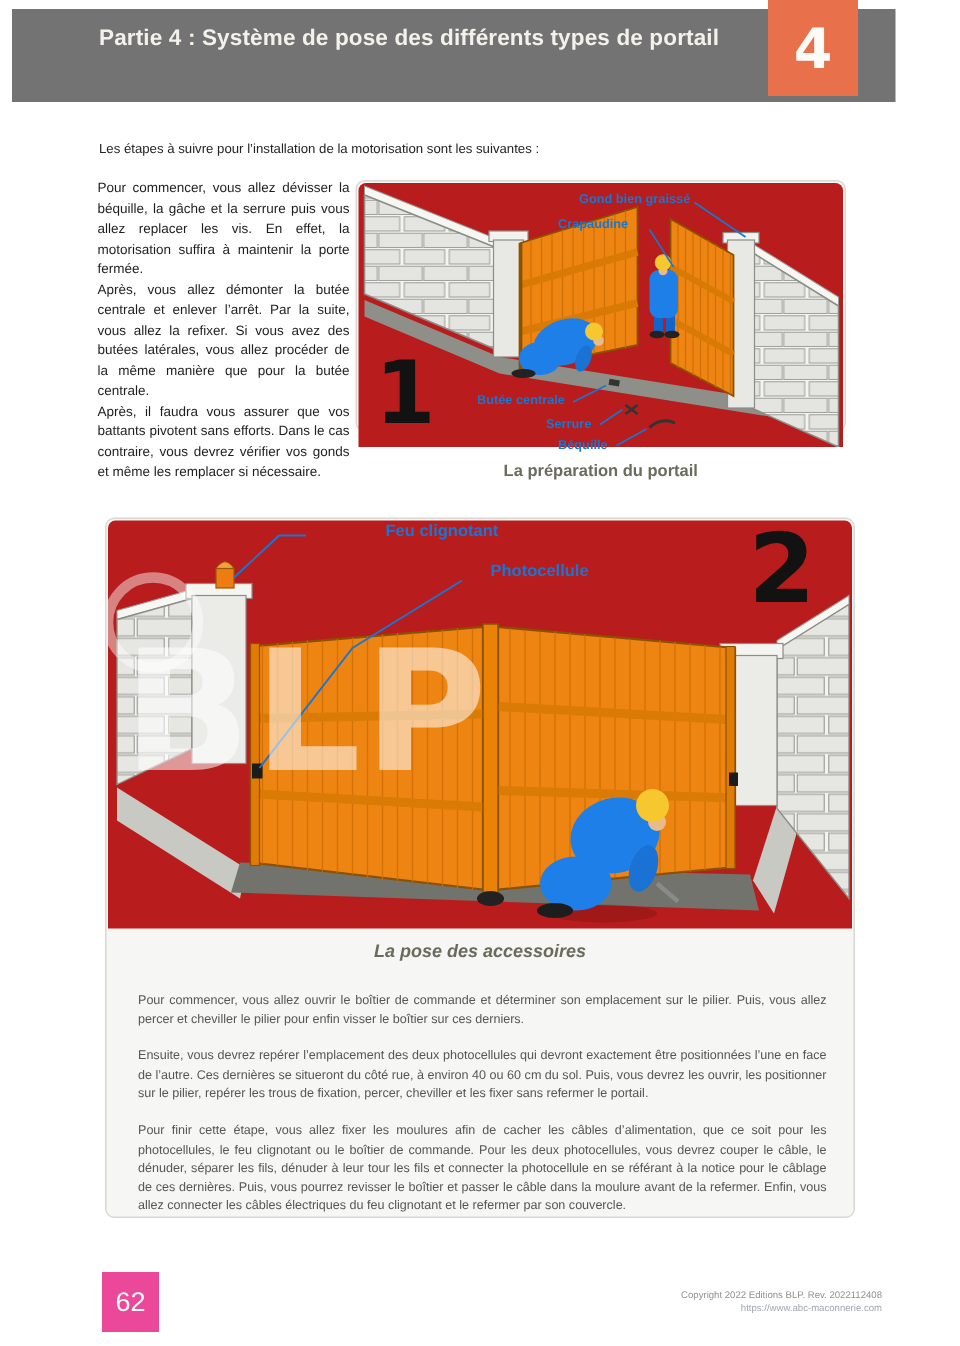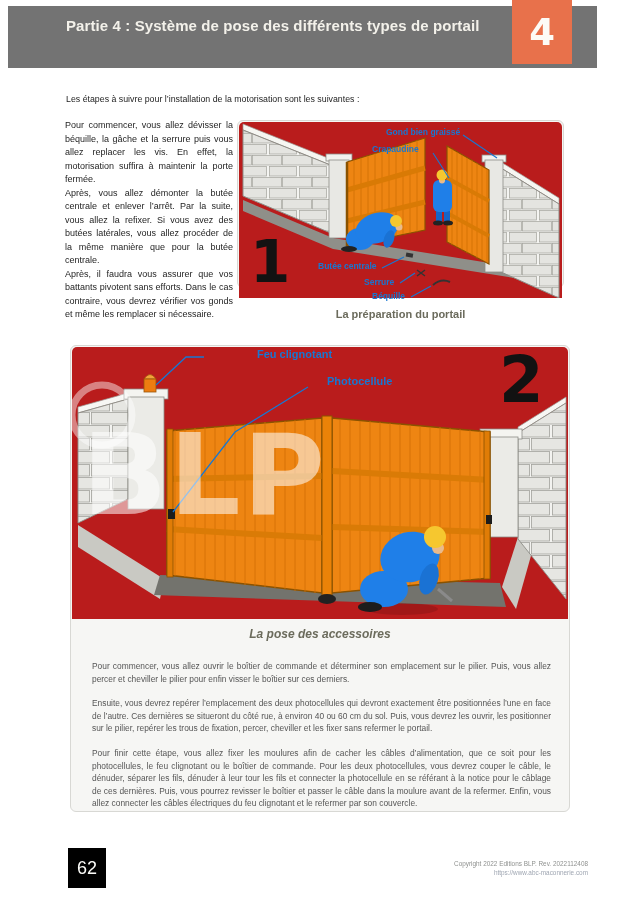--- a/index.html
+++ b/index.html
@@ -41,21 +41,21 @@
   .fig1 .fig-number{left:12px;top:112px;font-size:58px;}
   .fig2 .fig-number{left:428px;top:2px;font-size:64px;}
   .watermark{position:absolute;left:10px;top:72px;z-index:2;font-family:"DejaVu Sans",sans-serif;
     font-weight:bold;font-size:112px;line-height:1;color:rgba(255,255,255,0.55);letter-spacing:2px;}
 
   .fig-paragraphs{position:absolute;left:9px;top:302px;width:483px;height:160px;overflow:hidden;
     font-size:8.4px;line-height:12.6px;color:#565656;text-align:justify;}
   .fig-paragraphs p{margin:12px;}
 
   
-  .page-number-box{position:absolute;left:68px;top:848px;width:38px;height:40px;background:#000000;
+  .page-number-box{position:absolute;left:68px;top:848px;width:38px;height:40px;background:#ec4899;
     display:flex;align-items:center;justify-content:center;}
   .page-number-box span{color:#FBFBF8;font-size:18px;}
   .copyright{position:absolute;right:52px;top:859px;text-align:right;font-size:6.4px;line-height:9px;}
   .copyright .l1{color:#8F918F;}
   .copyright .l2{color:#9FA6B2;}
   svg{position:absolute;left:0;top:0;}
 </style>
 </head>
 <body>
 

